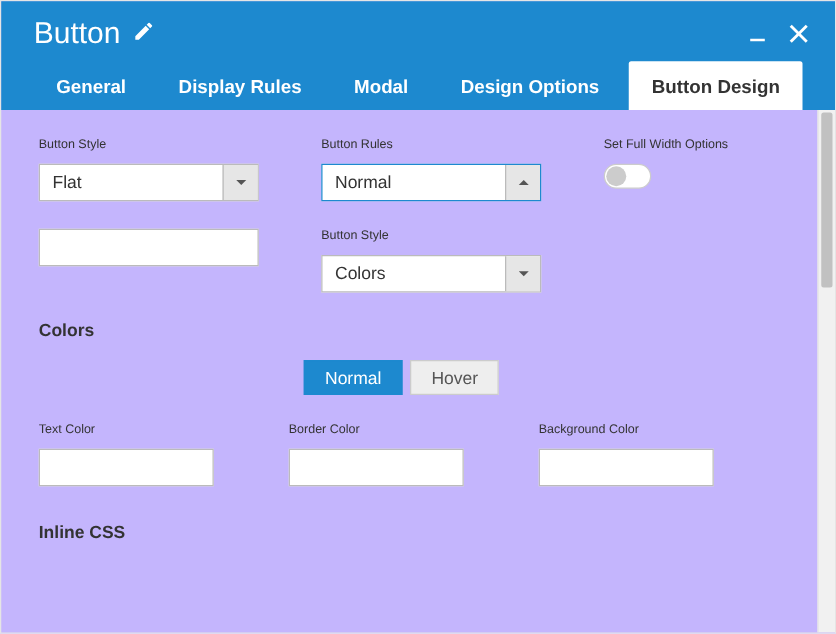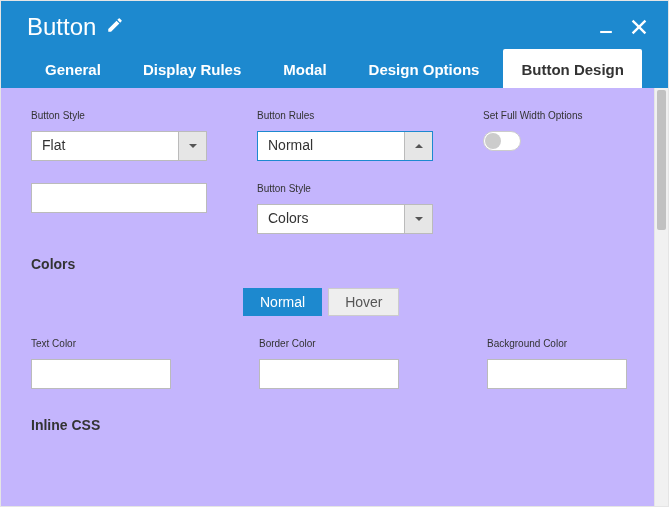--- a/index.html
+++ b/index.html
@@ -29,21 +29,21 @@
 .select.active .select-btn { background: #e6e6e6; }
 .input { width: 176px; height: 30px; border: 1px solid #bbb; background: #fff; padding: 5px 8px; font-size: 14px; }
 .input-sm { width: 140px; height: 30px; border: 1px solid #bbb; background: #fff; }
 .toggle { width: 38px; height: 20px; border-radius: 10px; background: #fff; border: 1px solid #ccc; position: relative; cursor: pointer; }
 .toggle-knob { width: 16px; height: 16px; border-radius: 50%; background: #ccc; position: absolute; top: 1px; left: 1px; }
 .section-label { font-size: 14px; font-weight: 700; color: #333; margin-bottom: 16px; }
 .seg { display: flex; margin-bottom: 22px; margin-left: 212px; }
 .seg-btn { padding: 5px 16px; font-size: 14px; border: 1px solid #ccc; background: #eee; color: #555; cursor: pointer; }
 .seg-btn.active { background: #1d89cf; color: #fff; border-color: #1d89cf; }
 .seg-btn:first-child { margin-right: 6px; }
-.row2 { display: flex; gap: 88px; margin-bottom: 28px; }
+.row2 { display: flex; gap: 60px; margin-bottom: 28px; }
 .field2 { }
 .field2 .field-label { margin-bottom: 10px; }
 </style>
 </head>
 <body>
 
 <div class="window">
   <div class="header">
     <div class="titlebar">
       <span class="title">Button</span>

